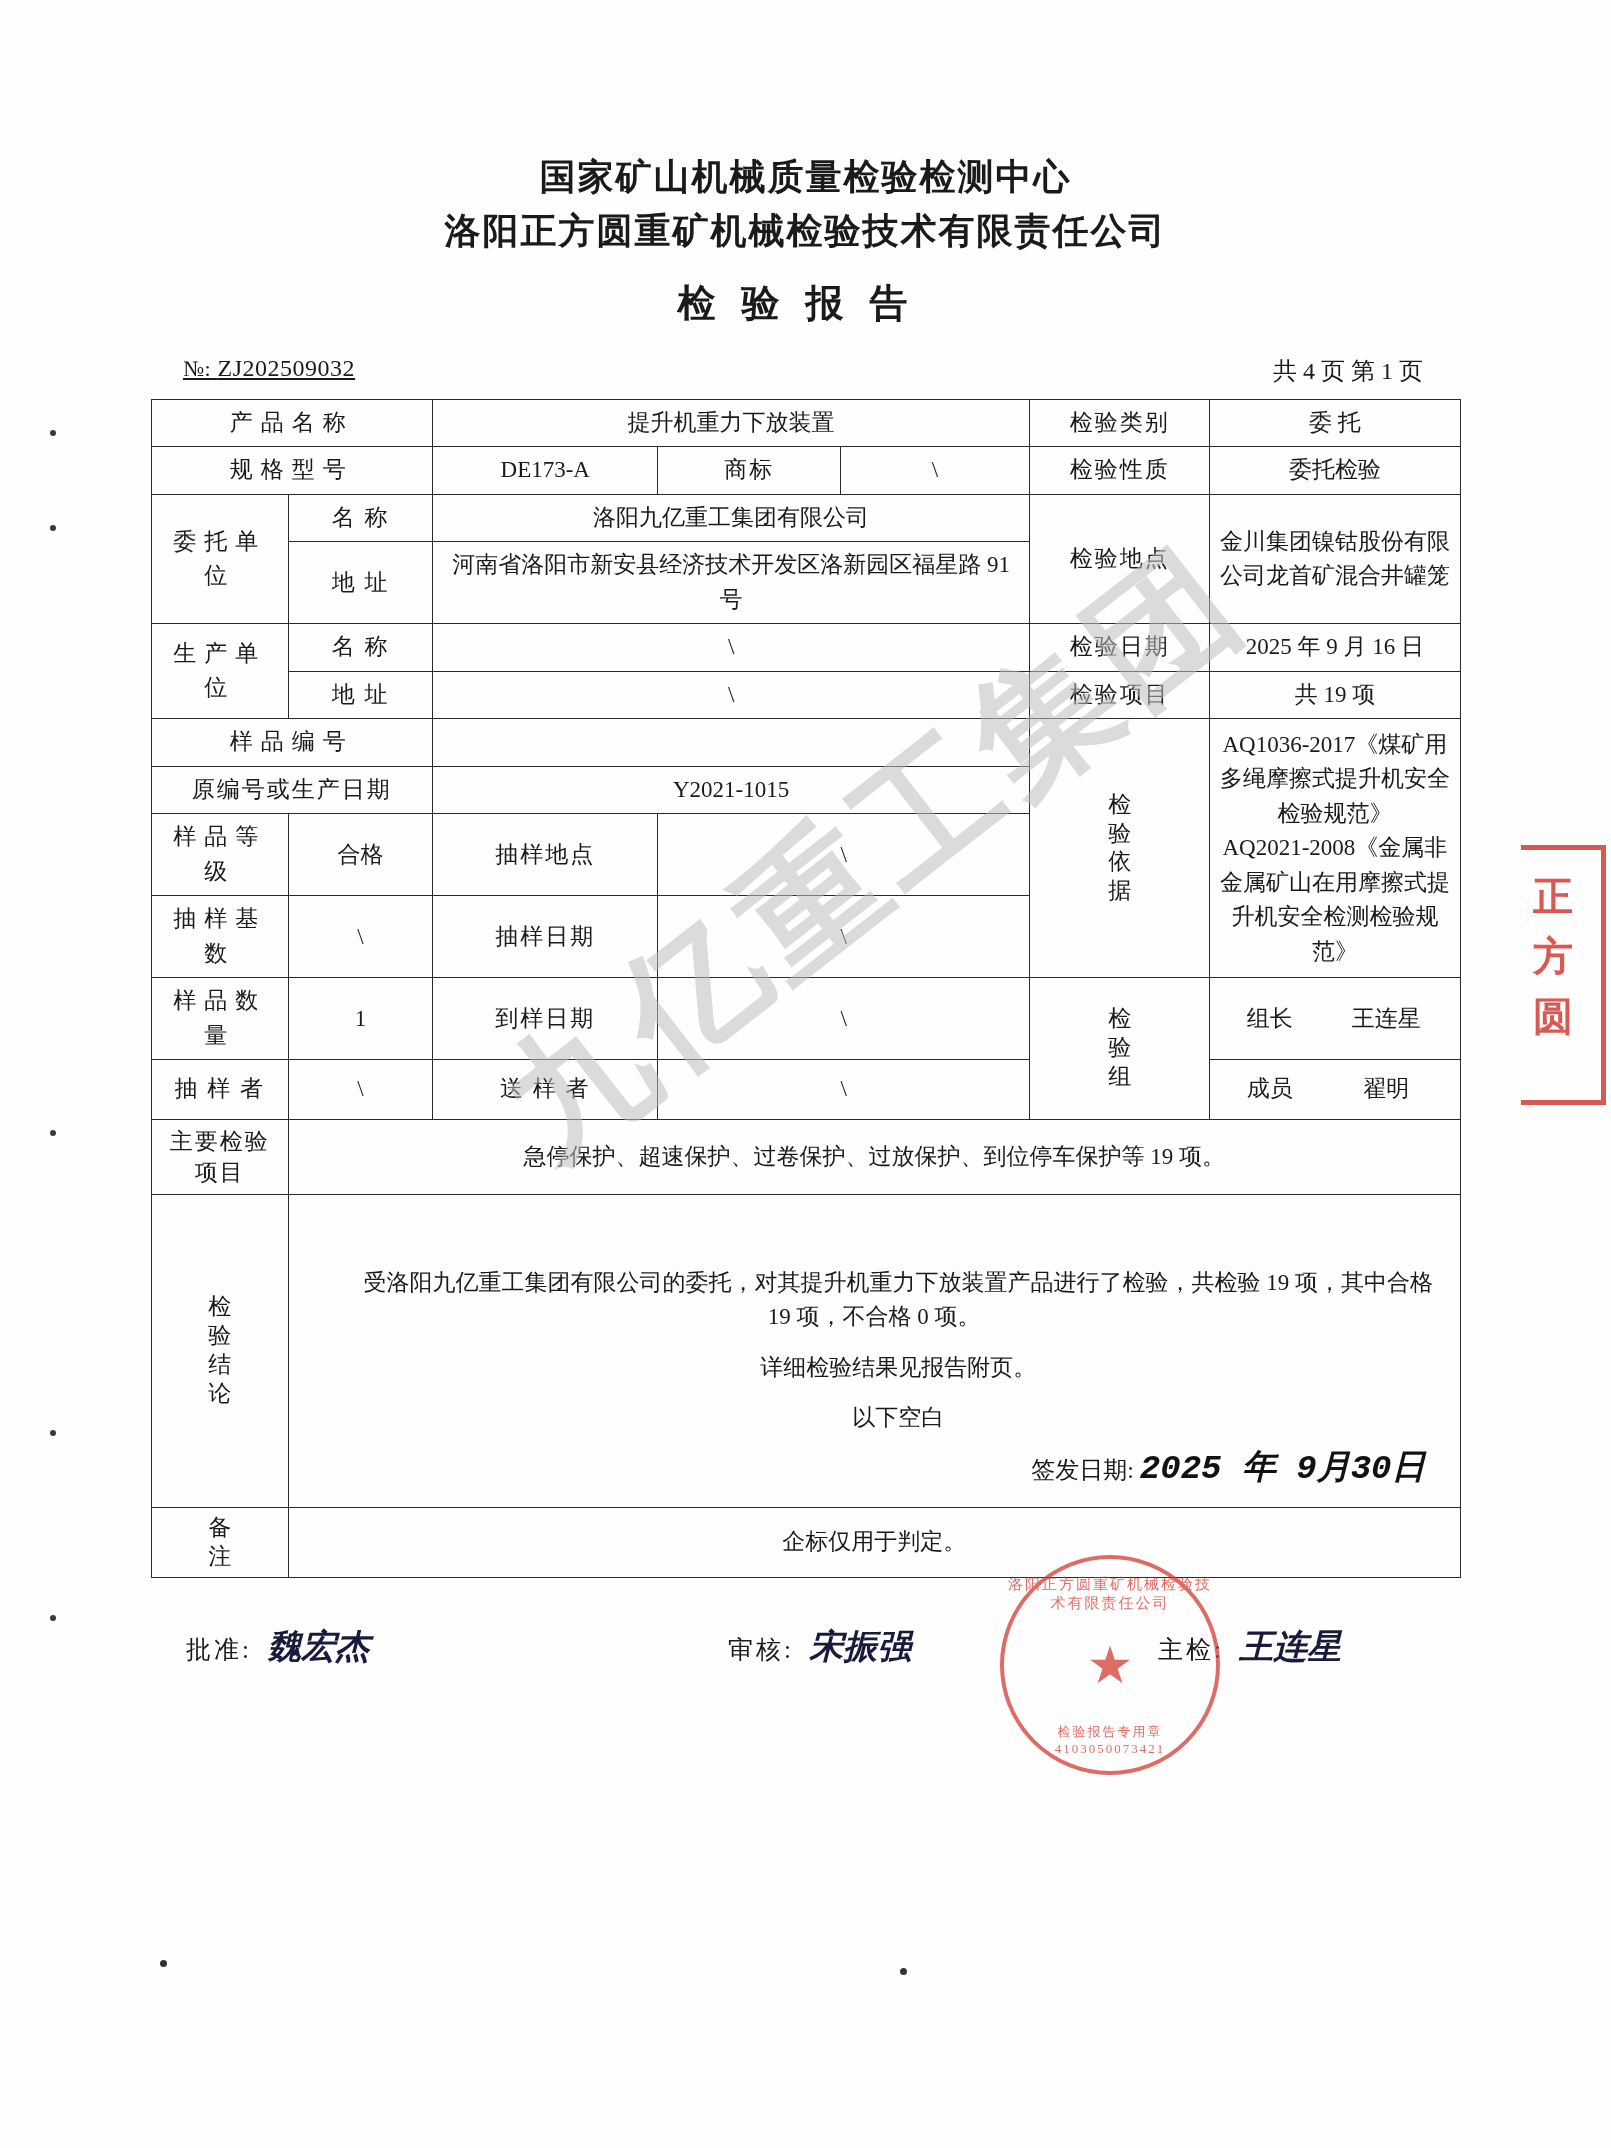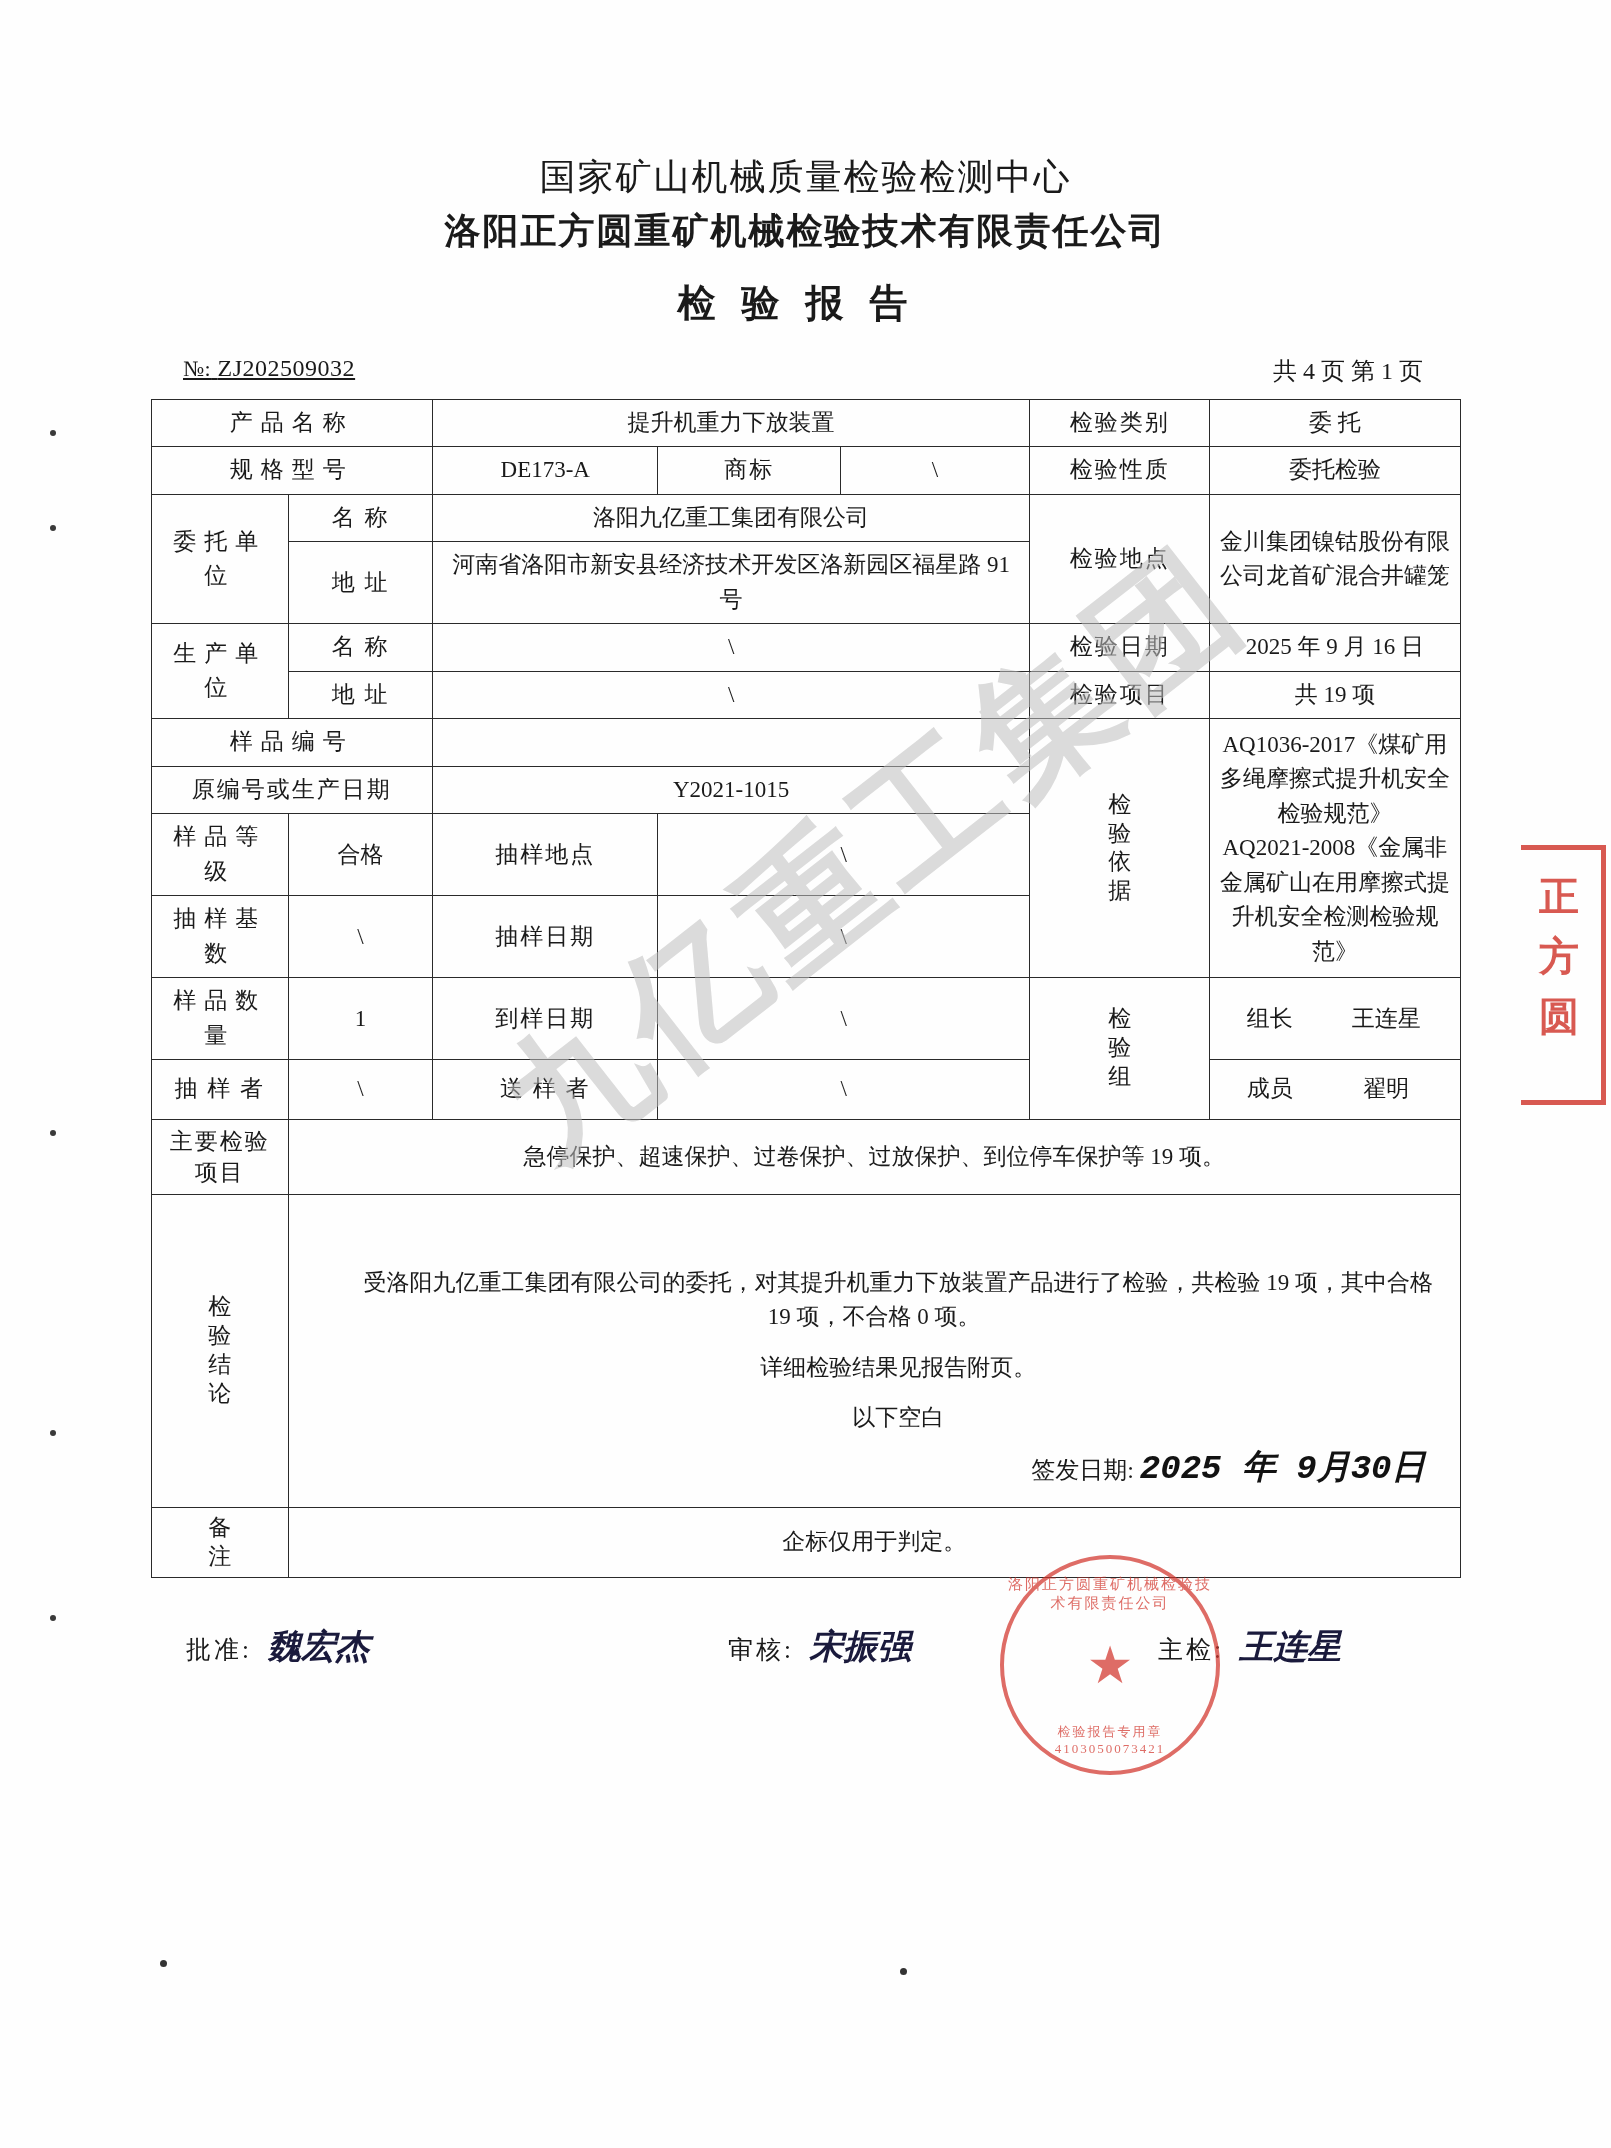--- a/index.html
+++ b/index.html
@@ -22,21 +22,21 @@
     height: 2148px;
     background: #fefefe;
   }
   
   .doc-header {
     text-align: center;
     padding-top: 150px;
   }
   .org-line1 {
     font-size: 36px;
-    font-weight: normal;
+    font-weight: bold;
     letter-spacing: 2px;
     line-height: 1.5;
   }
   .org-line2 {
     font-size: 36px;
     font-weight: bold;
     letter-spacing: 2px;
     line-height: 1.55;
   }
   .report-title {
@@ -198,21 +198,20 @@
   .stamp-round .bot-text { bottom: 14px; font-size: 13px; }
   .stamp-side {
     position: absolute;
     right: 4px;
     top: 845px;
     width: 96px;
     height: 250px;
     color: #cf3127;
     opacity: 0.8;
     pointer-events: none;
-    text-align: right;
   }
   .stamp-side .sq {
     position: absolute;
     left: 10px;
     top: 0;
     width: 80px;
     height: 250px;
     border: 5px solid #cf3127;
     border-left: none;
   }

